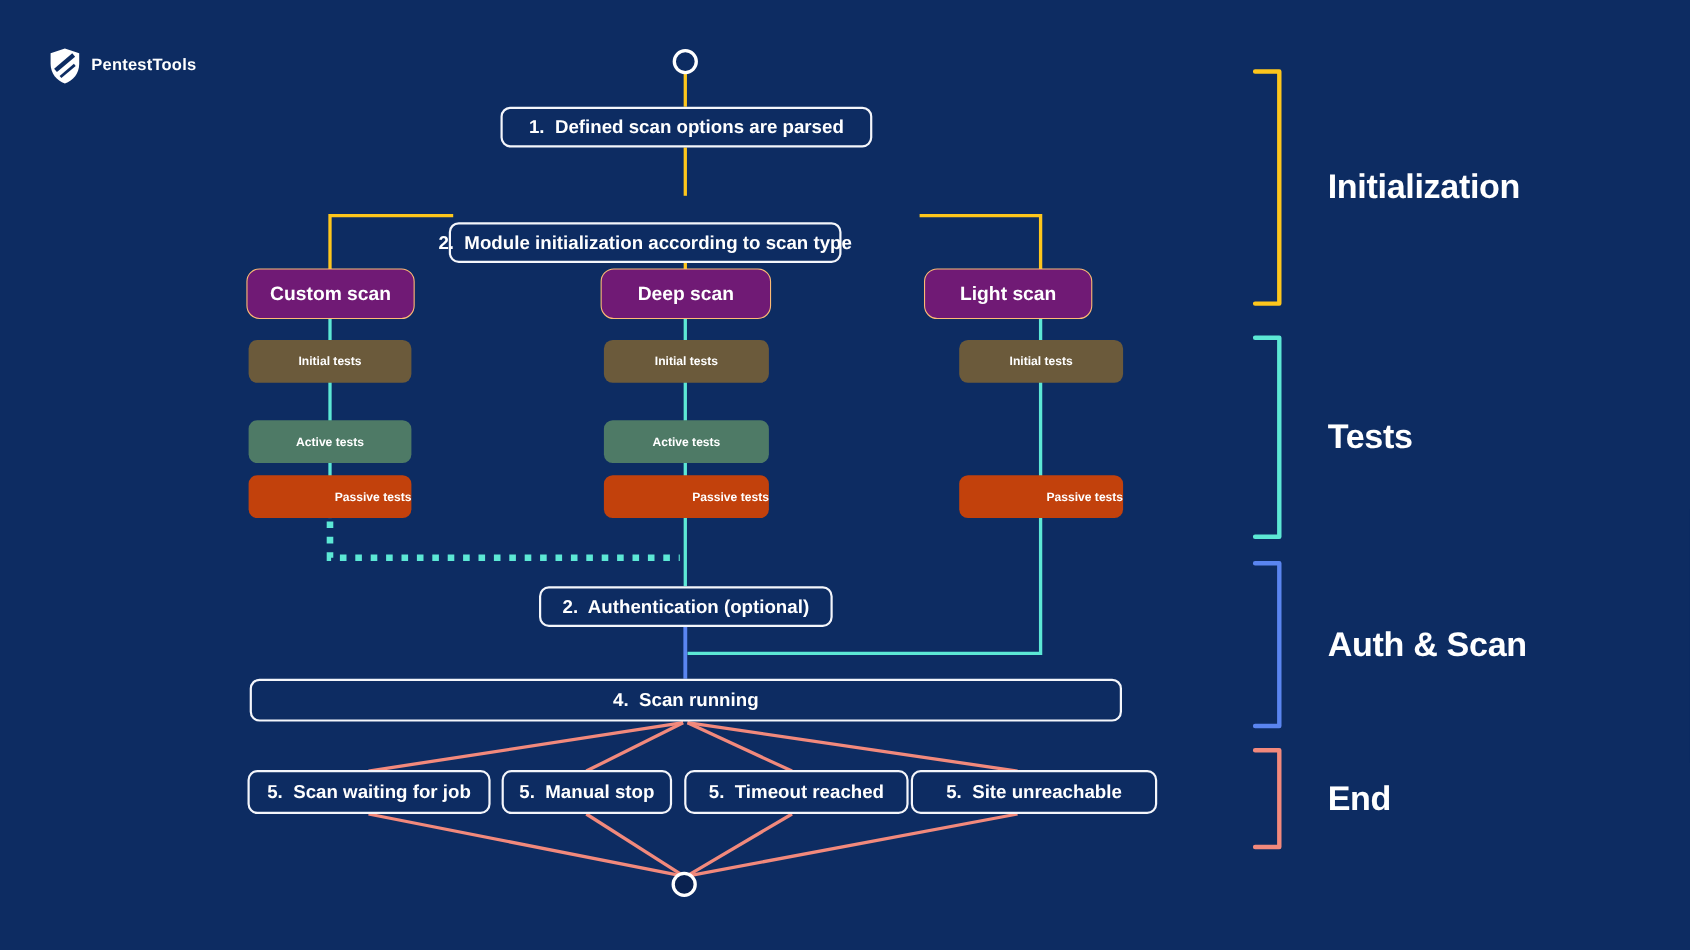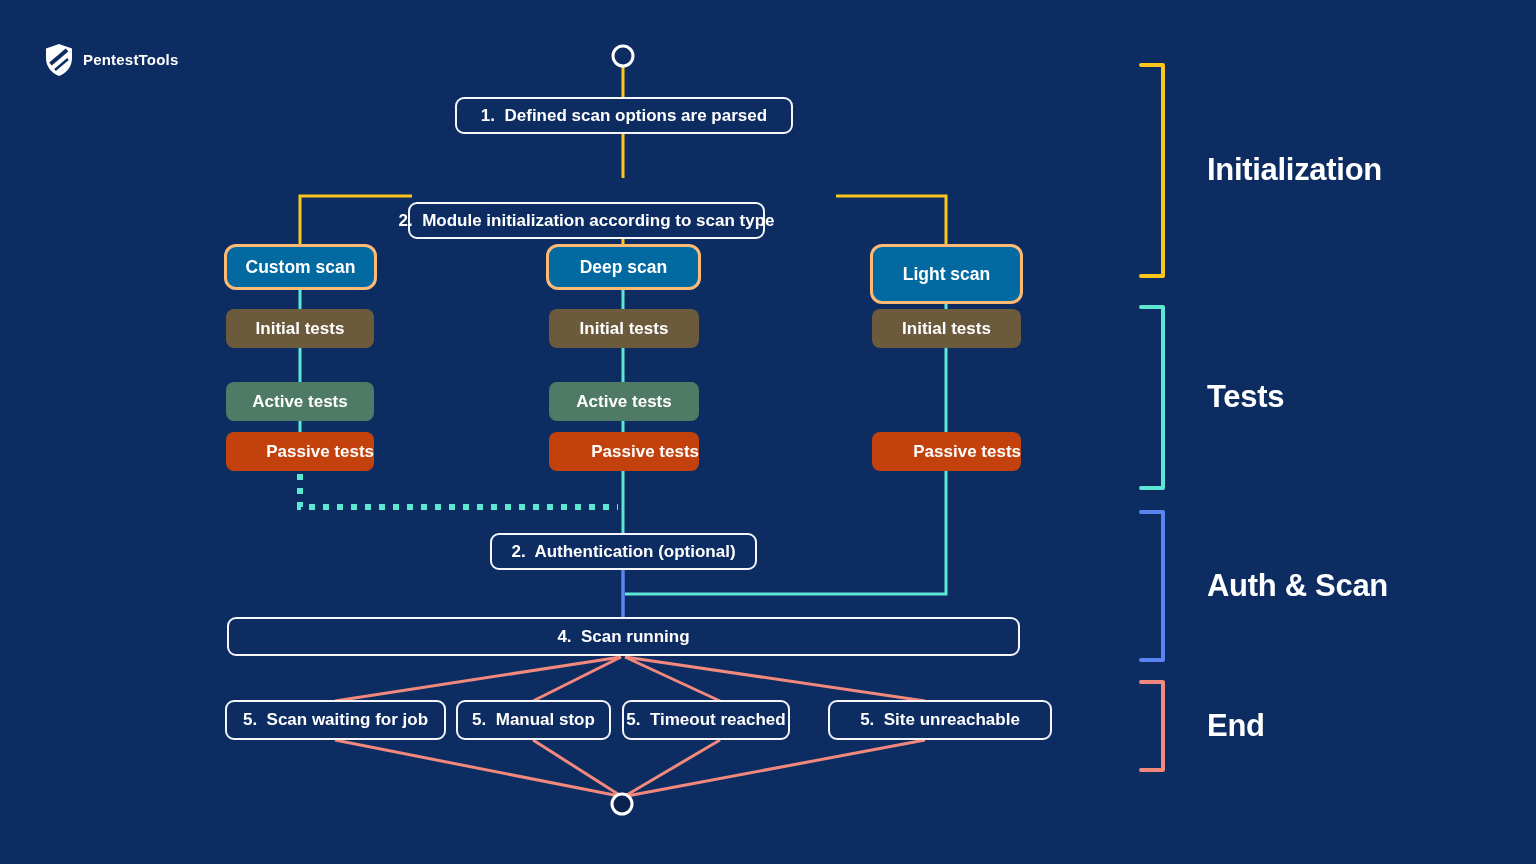--- a/index.html
+++ b/index.html
@@ -10,46 +10,46 @@
     color:#fff;
   }
   svg.connectors{position:absolute;left:0;top:0;z-index:0;}
   .box{
     position:absolute;z-index:2;display:flex;align-items:center;justify-content:center;
     box-sizing:border-box;border-radius:9px;color:#fff;font-weight:700;font-size:17px;
     text-align:center;
   }
   .box span{white-space:pre;}
   .outline{border:2px solid #f4f6fb;background:#0d2c62;text-align:right;}
-  .scan{border:3px solid #fdba74;background:#0369a1;border-radius:12px;font-size:17.5px;}
-  .test{border-radius:8px;font-size:17px;}
+  .scan{border:1px solid #fdba74;background:#701a75;border-radius:12px;font-size:17.5px;}
+  .test{border-radius:8px;font-size:11px;}
   .test-initial{background:#6b5a3b;}
   .test-active{background:#4e7a66;margin-top:12px;}
   .test-passive{background:#c2410c;justify-content:flex-end;}
   
   .step1{left:455px;top:97px;width:338px;height:37px;}
   .step2{left:408px;top:178px;width:357px;height:37px;margin-top:24px;}
   .step3{left:490px;top:533px;width:267px;height:37px;}
   .step4{left:227px;top:617px;width:793px;height:39px;}
   
   .scan-custom{left:224px;top:244px;width:153px;height:46px;}
   .scan-deep{left:546px;top:244px;width:155px;height:46px;}
-  .scan-light{left:870px;top:244px;width:153px;height:60px;}
+  .scan-light{left:840px;top:244px;width:153px;height:46px;}
   
   .t-c1{left:226px;width:148px;}
   .t-c2{left:549px;width:150px;}
   .t-c3{left:872px;width:149px;}
   .t-r1{top:309px;height:39px;}
   .t-r2{top:370px;height:39px;}
   .t-r3{top:432px;height:39px;}
   
   .end-box{top:700px;height:40px;}
   .end1{left:225px;width:221px;}
   .end2{left:456px;width:155px;}
-  .end3{left:622px;width:168px;}
+  .end3{left:622px;width:204px;}
   .end4{left:828px;width:224px;}
   
   .legend-label{
     position:absolute;left:1207px;z-index:2;font-weight:800;font-size:31px;
     letter-spacing:-0.3px;line-height:38px;white-space:nowrap;
   }
   .lg1{top:151px;}
   .lg2{top:378px;}
   .lg3{top:567px;}
   .lg4{top:707px;}

